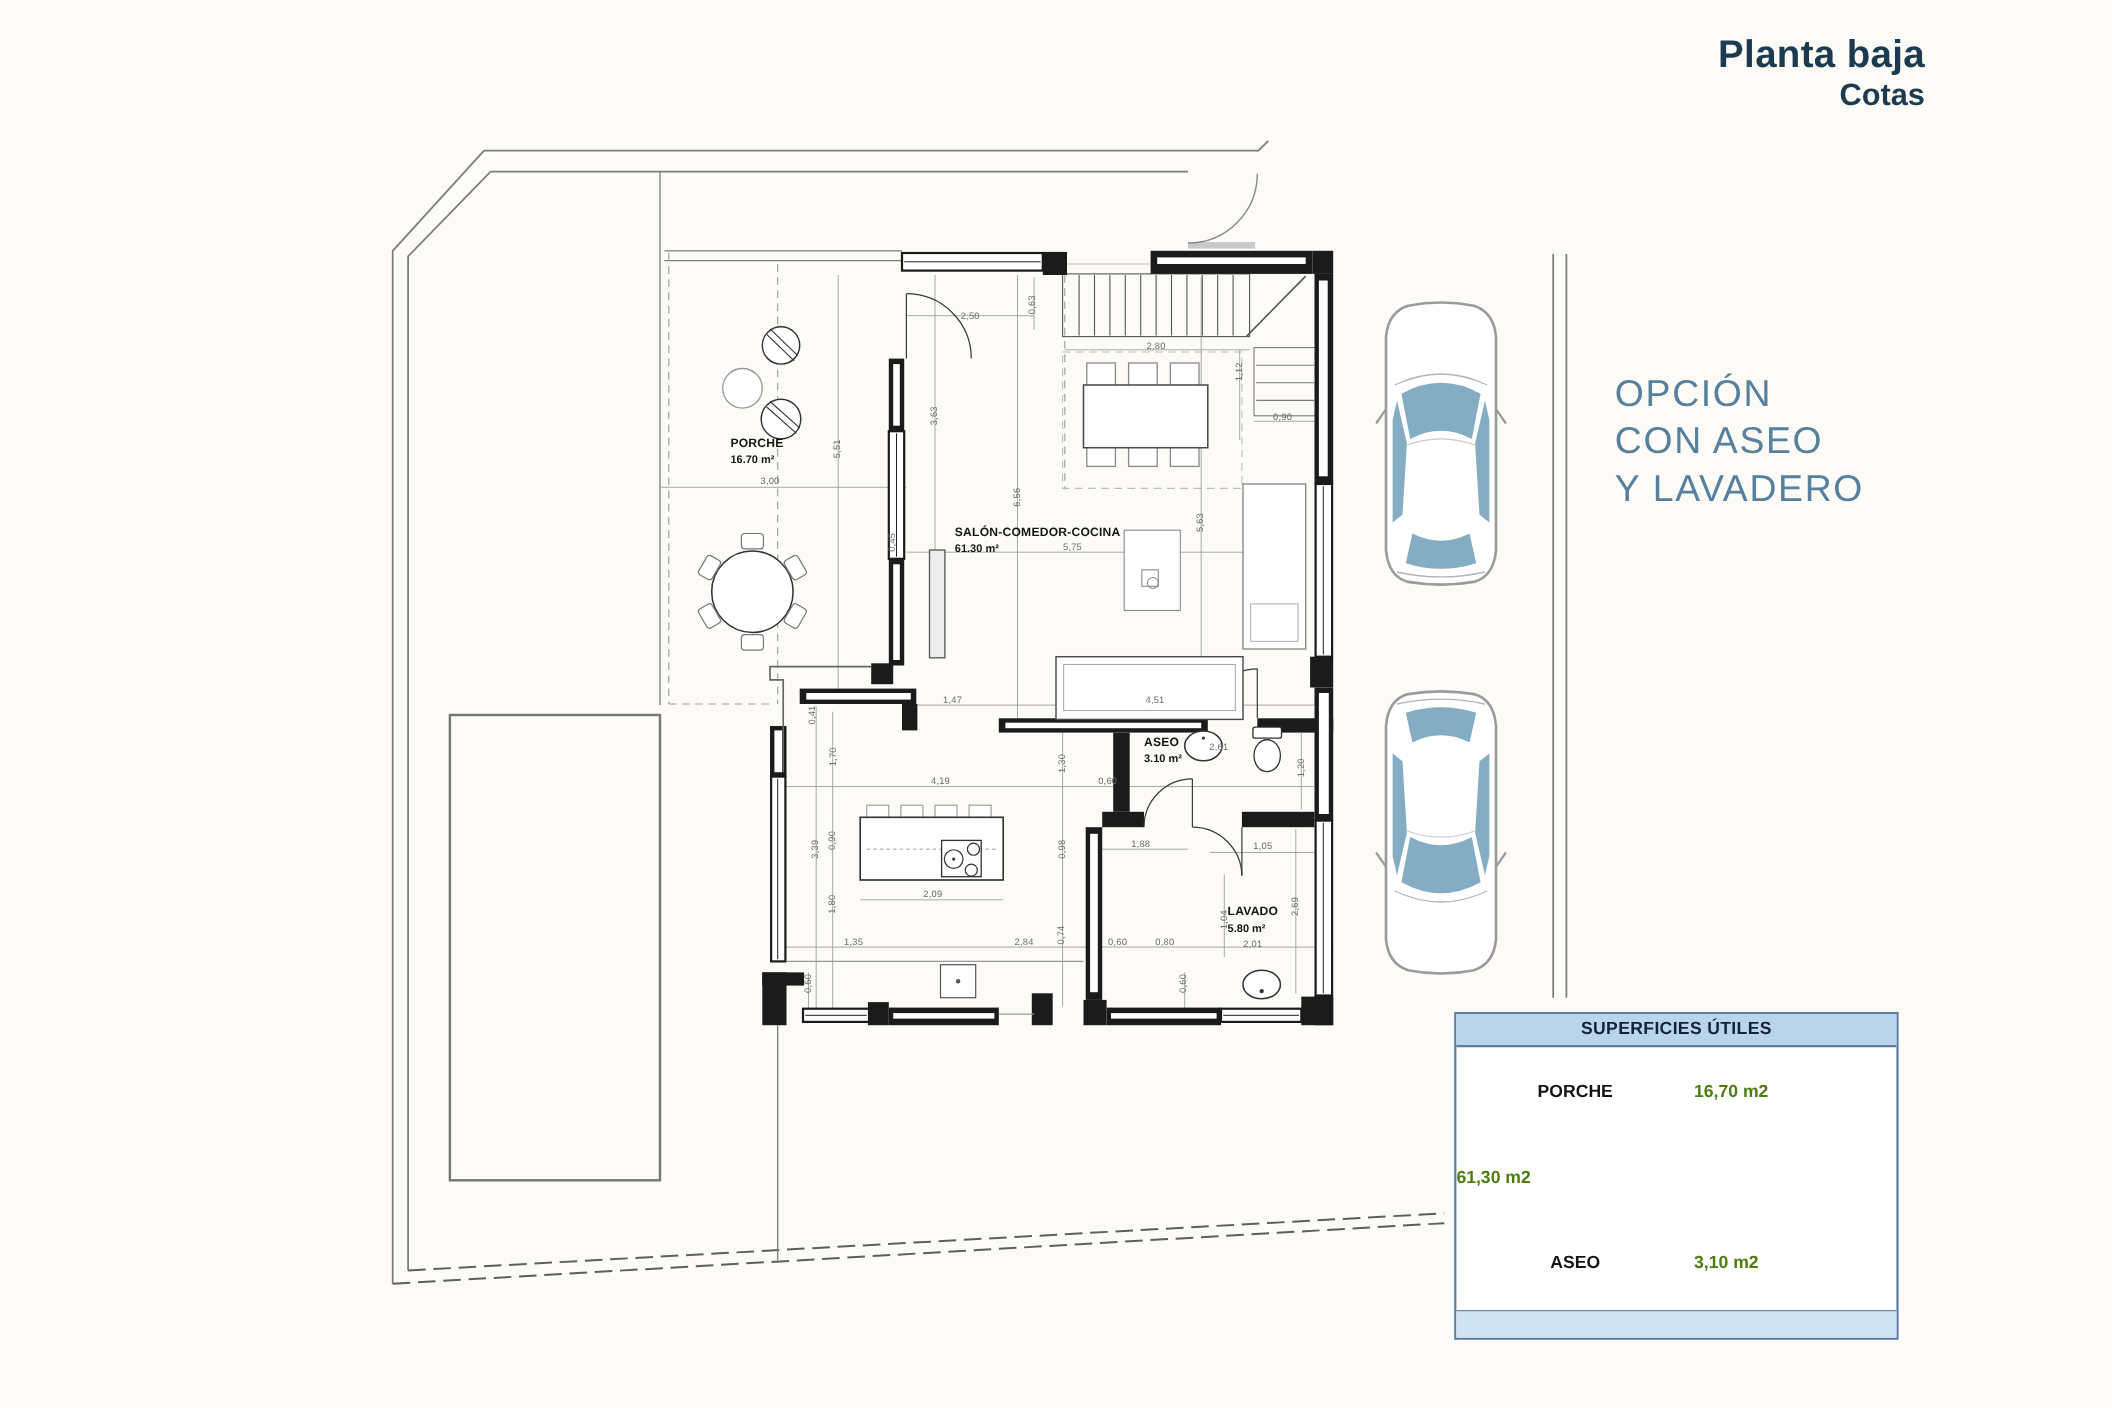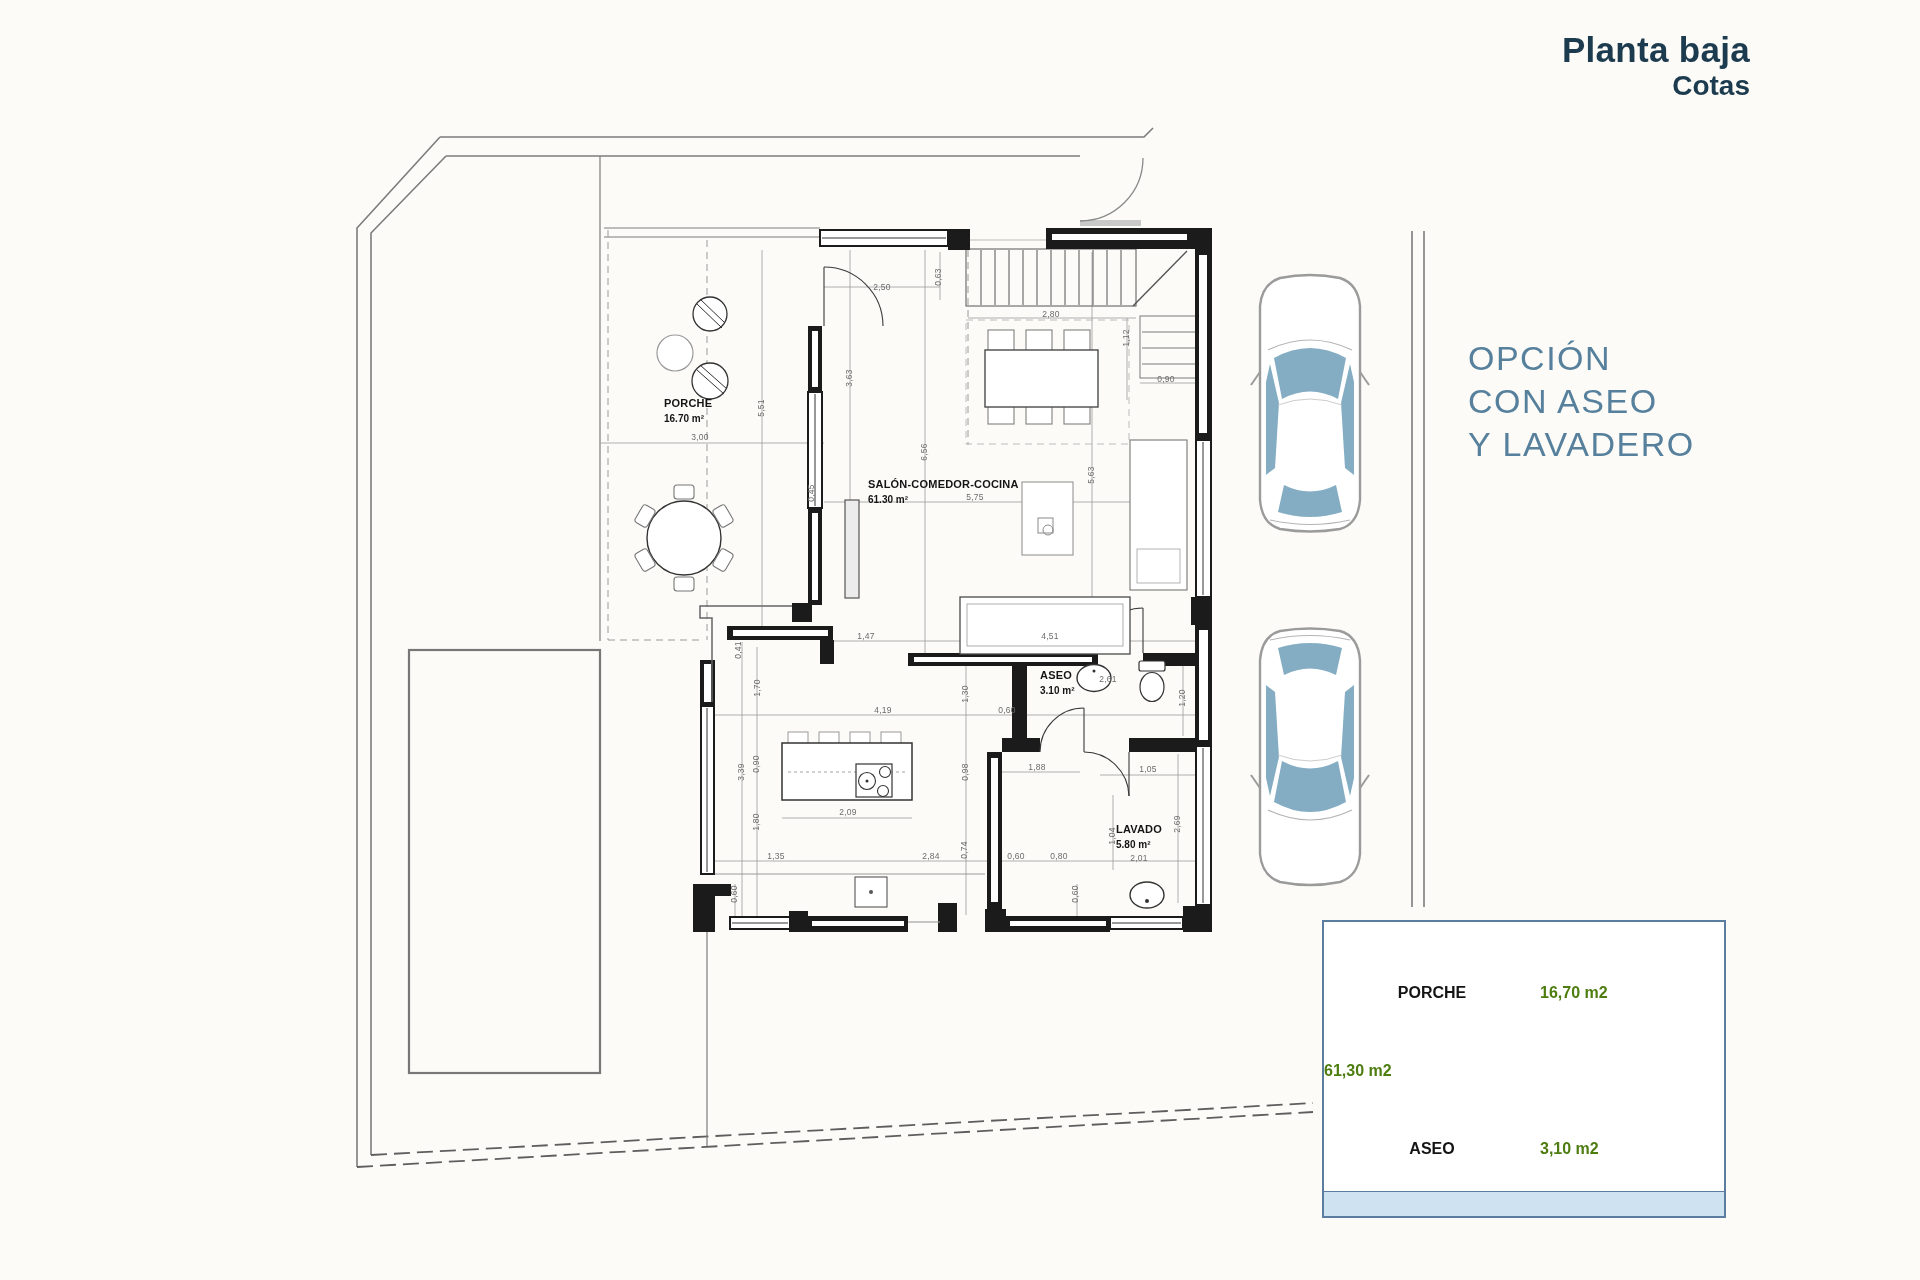--- a/index.html
+++ b/index.html
@@ -301,21 +301,21 @@
     <span class="dim" style="left: 975px; top: 497px;">5,75</span>
     <span class="dim rot" style="left: 811px; top: 493px;">0,45</span>
     <span class="dim" style="left: 866px; top: 636px;">1,47</span>
     <span class="dim" style="left: 1050px; top: 636px;">4,51</span>
     <span class="dim rot" style="left: 738px; top: 650px;">0,41</span>
     <span class="dim rot" style="left: 757px; top: 688px;">1,70</span>
     <span class="dim rot" style="left: 965px; top: 694px;">1,30</span>
     <span class="dim" style="left: 1007px; top: 710px;">0,60</span>
     <span class="dim" style="left: 1108px; top: 679px;">2,61</span>
     <span class="dim rot" style="left: 1182px; top: 698px;">1,20</span>
-    <span class="dim" style="left: 883px; top: 710px;">4,19</span>
+    <span class="dim" style="left: 855px; top: 710px;">4,19</span>
     <span class="dim rot" style="left: 756px; top: 764px;">0,90</span>
     <span class="dim rot" style="left: 965px; top: 772px;">0,98</span>
     <span class="dim" style="left: 1037px; top: 767px; text-align: right;">1,88</span>
     <span class="dim" style="left: 1148px; top: 769px;">1,05</span>
     <span class="dim rot" style="left: 741px; top: 772px;">3,39</span>
     <span class="dim" style="left: 848px; top: 812px;">2,09</span>
     <span class="dim rot" style="left: 756px; top: 822px;">1,80</span>
     <span class="dim rot" style="left: 1112px; top: 836px;">1,04</span>
     <span class="dim rot" style="left: 1177px; top: 824px;">2,69</span>
     <span class="dim" style="left: 776px; top: 856px;">1,35</span>
@@ -333,20 +333,21 @@
   <div class="title-sub">Cotas</div>
 </div>
 
 <div class="option-note">
   <div>OPCIÓN</div>
   <div>CON ASEO</div>
   <div>Y LAVADERO</div>
 </div>
 
 <div class="areas-table">
+  <div class="at-header">SUPERFICIES ÚTILES</div>
   <div class="at-rows" id="table-rows">
       <div class="t-row">
         <div class="t-label">
           <div>PORCHE</div>
         </div>
         <div class="t-value">16,70 m2</div>
       </div>
       <div class="t-row">
         <div class="t-value">61,30 m2</div>
       </div>

